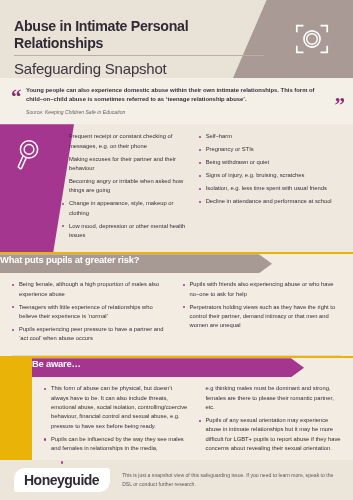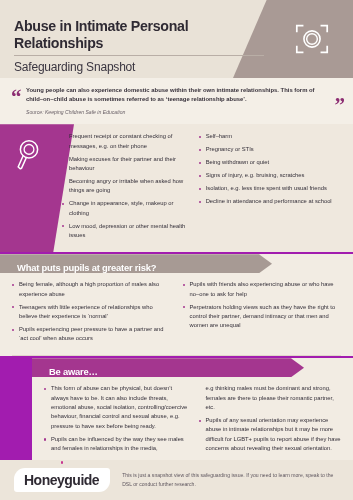--- a/index.html
+++ b/index.html
@@ -10,21 +10,21 @@
     font-family: "Liberation Sans", sans-serif;
     background: #f2ece3;
     overflow: hidden;
     position: relative;
   }
 
   .page {
     position: relative;
     width: 353px;
     height: 500px;
-    background: #a21caf;
+    background: #eab308;
   }
 
   
   .header {
     position: relative;
     height: 78px;
     background: #e9e2d7;
     overflow: hidden;
   }
   .header-angle {
@@ -45,21 +45,21 @@
     font-size: 14.2px;
     font-weight: bold;
     color: #2f2a33;
     letter-spacing: -0.3px;
     line-height: 1.2;
     border-bottom: 1.2px solid #b9aea6;
     padding-bottom: 3px;
     display: inline-block;
   }
   .header-sub {
-    font-size: 12px;
+    font-size: 15px;
     color: #3a3540;
     margin-top: 4px;
     letter-spacing: -0.2px;
   }
   .snapshot-icon {
     position: absolute;
     right: 22px;
     top: 20px;
     width: 38px;
     height: 38px;
@@ -128,22 +128,22 @@
   .signs-col { flex: 1; }
   .signs-col.right { flex: 1.12; }
 
   
   .section { margin-top: 2px; }
   .banner {
     position: relative;
     height: 19px;
     width: 272px;
     display: flex;
-    align-items: flex-end;
-    padding-left: 17px;
+    align-items: flex-start;
+    padding-left: 0;
     clip-path: polygon(0 0, calc(100% - 13px) 0, 100% 50%, calc(100% - 13px) 100%, 0 100%);
   }
   .banner-label {
     font-size: 9.4px;
     font-weight: bold;
     color: #ffffff;
     letter-spacing: -0.2px;
   }
   .banner.taupe { background: #a79a94; }
   .banner.magenta { background: #a4368f; }

